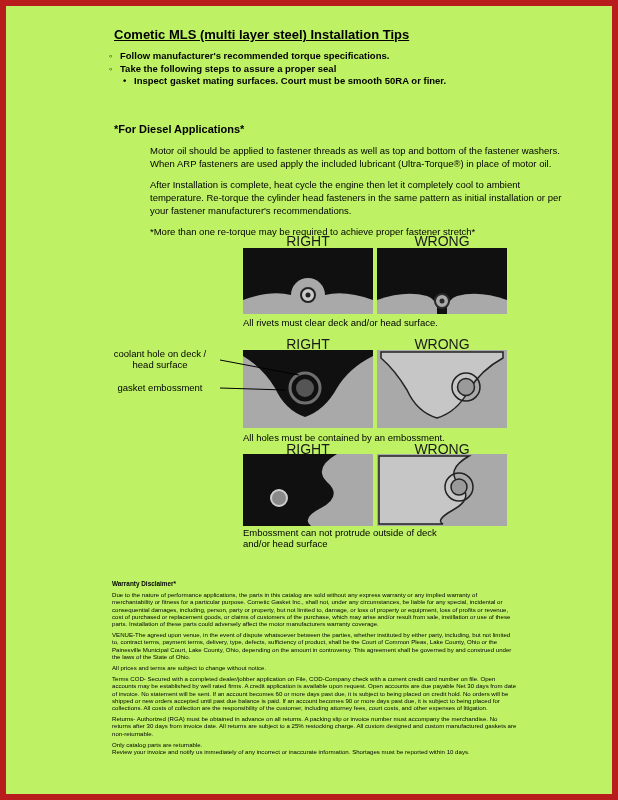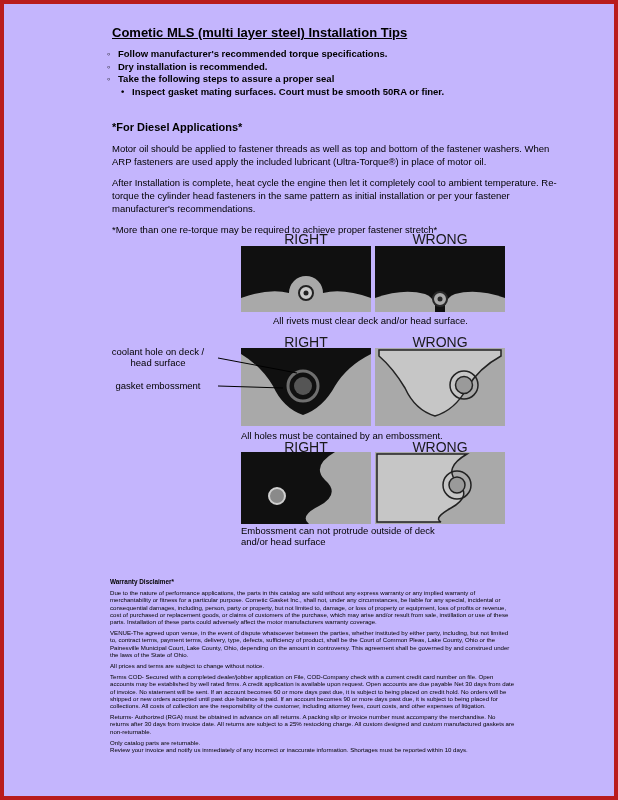--- a/index.html
+++ b/index.html
@@ -1,38 +1,38 @@
 <!DOCTYPE html>
 <html><head>
 <meta charset="utf-8">
 <style>
   * { margin:0; padding:0; box-sizing:border-box; }
   html,body { background:#ffffff; }
   .page {
-    position:relative; width:618px; height:800px; background:#c4b5fd;
-    border:4px solid #b91c1c; overflow:hidden;
+    position:relative; width:618px; height:800px; background:#bef264;
+    border:6px solid #b91c1c; overflow:hidden;
     font-family:"Liberation Sans", sans-serif; color:#000;
   }
   .abs { position:absolute; }
 
   .title {
     left:108px; top:21px; font-size:13px; font-weight:bold;
     text-decoration:underline; white-space:nowrap;
   }
 
   .tips { left:103px; top:44px; width:470px; font-size:9.5px; line-height:12px; }
   .tip { display:flex; margin-bottom:0.5px;font-weight:bold; }
   .tip .bullet { width:11px; flex:0 0 11px; }
   .tip .bullet::before { content:"\25E6"; font-size:9.5px; }
   .tip.sub { margin-left:14px; }
   .tip.sub .bullet::before { content:"\2022"; }
 
   .diesel { left:108px; top:117px; width:452px; font-size:9.5px; line-height:13px; }
   .diesel h2 { font-size:11px; font-weight:bold; margin-bottom:8px; }
-  .diesel p { margin-bottom:8px; }
+  .diesel p { margin-bottom:8px;margin-left:36px; }
 
   .dlabel { width:130px; text-align:center; font-size:14px; color:#1a1a1a; }
   .panel { width:130px; overflow:hidden; }
   .panel svg { display:block; width:100%; height:100%; }
   .caption { font-size:9.5px; line-height:11px; }
 
   .annot { width:116px; text-align:center; font-size:9.5px; line-height:11px; }
 
   .disclaimer { left:106px; top:574px; width:406px; font-size:6.1px; line-height:7.2px; text-align:left; }
   .disclaimer h3 { font-size:6.4px; font-weight:bold; margin-bottom:4px; }
@@ -45,24 +45,20 @@
 <body>
 
 <div class="page">
 
   <h1 class="abs title">Cometic MLS (multi layer steel) Installation Tips</h1>
 
   <div class="abs tips">
     <div class="tip">
       <span class="bullet"></span>
       <span>Follow manufacturer's recommended torque specifications.</span>
-    </div>
-    <div class="tip">
-      <span class="bullet"></span>
-      <span>Dry installation is recommended.</span>
     </div>
     <div class="tip">
       <span class="bullet"></span>
       <span>Take the following steps to assure a proper seal</span>
     </div>
     <div class="tip sub">
       <span class="bullet"></span>
       <span>Inspect gasket mating surfaces.  Court must be smooth 50RA or finer.</span>
     </div>
   </div>
@@ -87,21 +83,21 @@
   </div>
   <div class="abs panel" style="left:371px; top:242px; height:66px;">
     <svg viewBox="0 0 130 66">
       <rect width="130" height="66" fill="#101010"></rect>
       <path d="M0,66 L0,52 Q28,42 50,48 Q58,51 60,59 L60,66 Z" fill="#a9a9a9"></path>
       <path d="M130,66 L130,52 Q102,42 80,48 Q72,51 70,59 L70,66 Z" fill="#a9a9a9"></path>
       <circle cx="65" cy="53" r="7" fill="#a9a9a9" stroke="#2a2a2a" stroke-width="2"></circle>
       <circle cx="65" cy="53" r="2.5" fill="#2a2a2a"></circle>
     </svg>
   </div>
-  <div class="abs caption" style="left:237px; top:311px;margin-left:32px;">All rivets must clear deck and/or head surface.</div>
+  <div class="abs caption" style="left:237px; top:311px;">All rivets must clear deck and/or head surface.</div>
 
   <div class="abs dlabel" style="left:237px; top:330px;">RIGHT</div>
   <div class="abs dlabel" style="left:371px; top:330px;">WRONG</div>
 
   <div class="abs annot" style="left:96px; top:342px;">coolant hole on deck / head surface</div>
   <div class="abs annot" style="left:96px; top:376px;">gasket embossment</div>
   <svg class="abs" style="left:213px; top:347px; z-index:3;" width="88" height="42">
     <line x1="1" y1="7" x2="80" y2="22" stroke="#000" stroke-width="1"></line>
     <line x1="1" y1="35" x2="66" y2="37" stroke="#000" stroke-width="1"></line>
   </svg>

